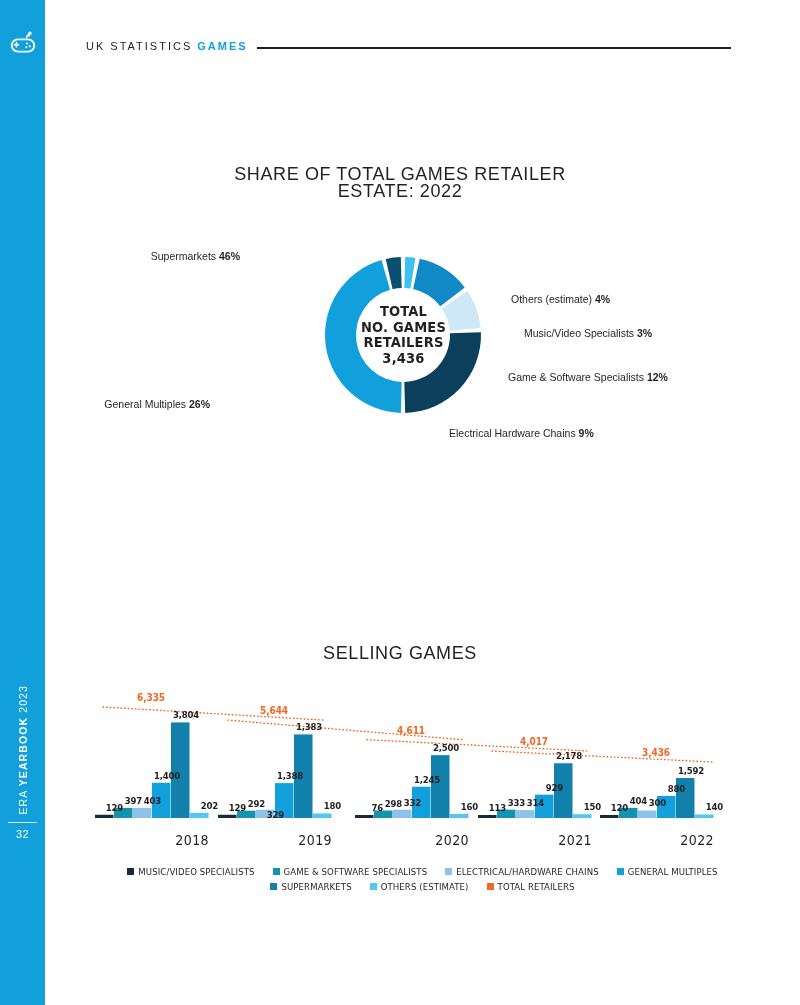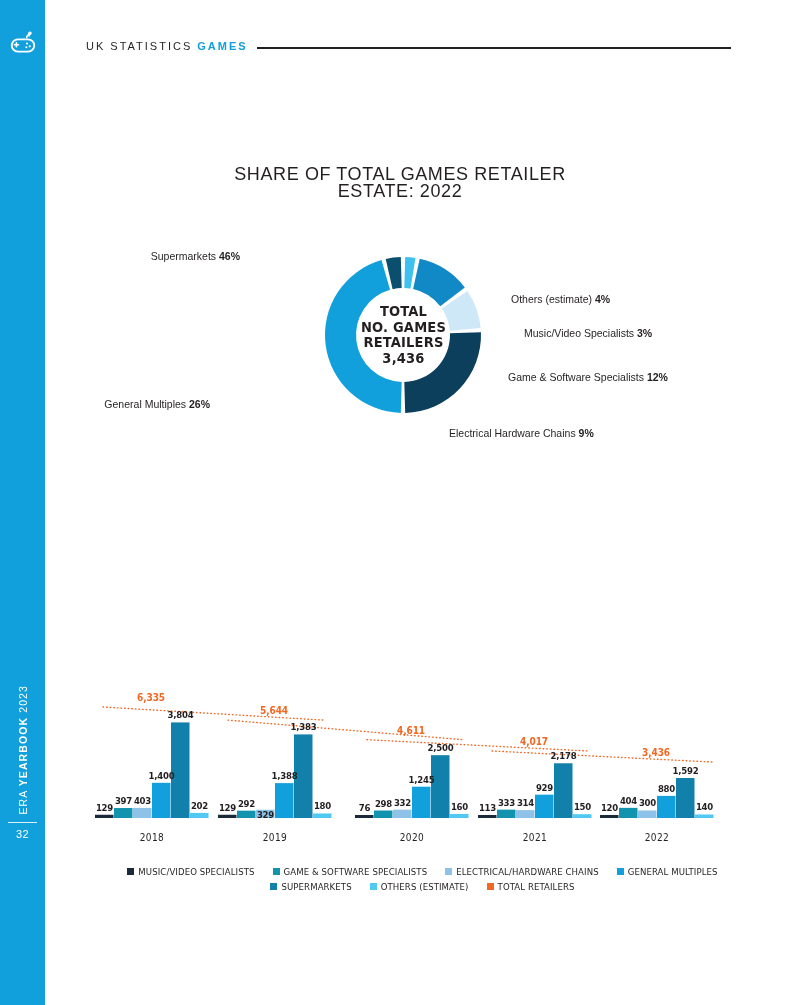--- a/index.html
+++ b/index.html
@@ -75,24 +75,24 @@
     position:absolute;font-size:10.5px;color:#231f20;white-space:nowrap;
     font-family:"Liberation Sans",sans-serif;
   }
   .dlabel b{font-weight:bold;}
 
   
   #bar-area{position:absolute;left:0;top:600px;width:800px;height:320px;}
   .bar-val{
     position:absolute;font-size:9.5px;font-weight:bold;color:#231f20;
     font-family:"DejaVu Sans Condensed","Liberation Sans",sans-serif;
-    white-space:nowrap;text-align:center;letter-spacing:-.2px;
+    white-space:nowrap;text-align:right;letter-spacing:-.2px;
   }
   .yr{
-    position:absolute;font-size:10px;color:#231f20;text-align:center;
+    position:absolute;font-size:14px;color:#231f20;text-align:right;
     font-family:"DejaVu Sans Condensed","Liberation Sans",sans-serif;
     letter-spacing:.4px;
   }
   .tot-val{
     position:absolute;font-size:10px;font-weight:bold;color:#f26722;
     font-family:"DejaVu Sans Condensed","Liberation Sans",sans-serif;
     white-space:nowrap;letter-spacing:-.1px;
   }
 
   
@@ -161,20 +161,21 @@
   </div>
 
 <div class="donut-center">
   <div>TOTAL</div>
   <div>NO. GAMES</div>
   <div>RETAILERS</div>
   <div>3,436</div>
 </div>
 
 <div class="ctitle" style="top:645px">
+  <div>SELLING GAMES</div>
 </div>
 
 <div id="bar-area">
   <svg id="bar-svg" width="800" height="320" style="position:absolute;left:0;top:0">
       <rect x="95" y="218" width="114" height="1" fill="#ffffff"></rect>
       <rect x="95" y="214.75846153846155" width="18.5" height="3.241538461538462" fill="#1b2a38"></rect>
       <rect x="114" y="208.02410256410258" width="18.5" height="9.975897435897435" fill="#1394ae"></rect>
       <rect x="133" y="207.87333333333333" width="18.5" height="10.126666666666667" fill="#8fc2e8"></rect>
       <rect x="152" y="182.82051282051282" width="18.5" height="35.17948717948718" fill="#11a0db"></rect>
       <rect x="171" y="122.41230769230769" width="18.5" height="95.58769230769231" fill="#1180ab"></rect>

